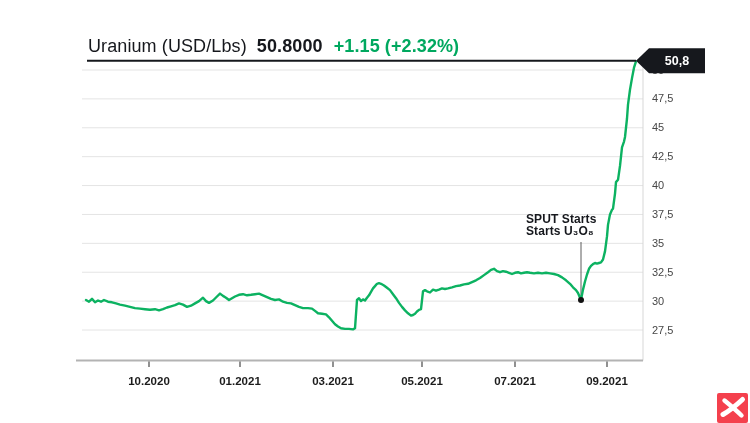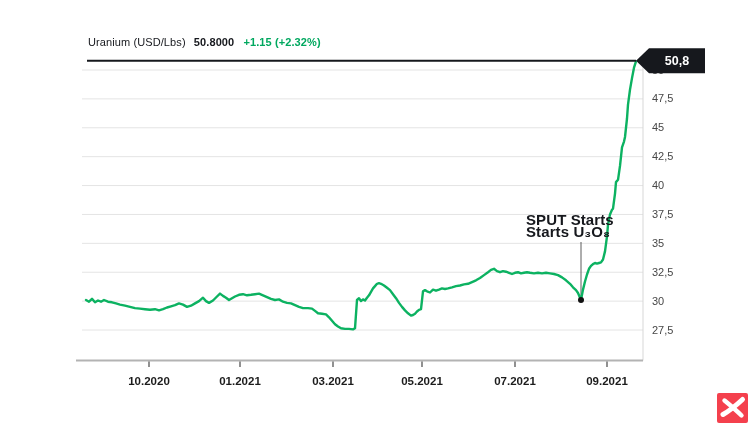--- a/index.html
+++ b/index.html
@@ -1,22 +1,22 @@
 <!DOCTYPE html>
 <html><head>
 <meta charset="utf-8">
 <style>
   html,body{margin:0;padding:0;background:#ffffff;}
   #app{position:relative;width:750px;height:423px;background:#ffffff;overflow:hidden;
        font-family:"Liberation Sans","DejaVu Sans",sans-serif;}
-  .title{position:absolute;left:88px;top:36px;font-size:11px;color:#16181d;
+  .title{position:absolute;left:88px;top:36px;font-size:18px;color:#16181d;
          letter-spacing:.1px;white-space:nowrap;}
   .title .px{font-weight:bold;margin-left:5px;}
   .title .chg{font-weight:bold;margin-left:6px;}
-  .anno{position:absolute;left:526px;top:214px;font-size:15px;font-weight:bold;
+  .anno{position:absolute;left:526px;top:214px;font-size:12px;font-weight:bold;
         line-height:11.5px;color:#16181d;letter-spacing:.1px;}
   .logo{position:absolute;right:2px;bottom:0;width:31px;height:30px;border-radius:2px;
         display:flex;align-items:center;justify-content:center;}
   svg.chart{position:absolute;left:0;top:0;}
 </style>
 </head>
 <body>
 
 <div id="app">
 

